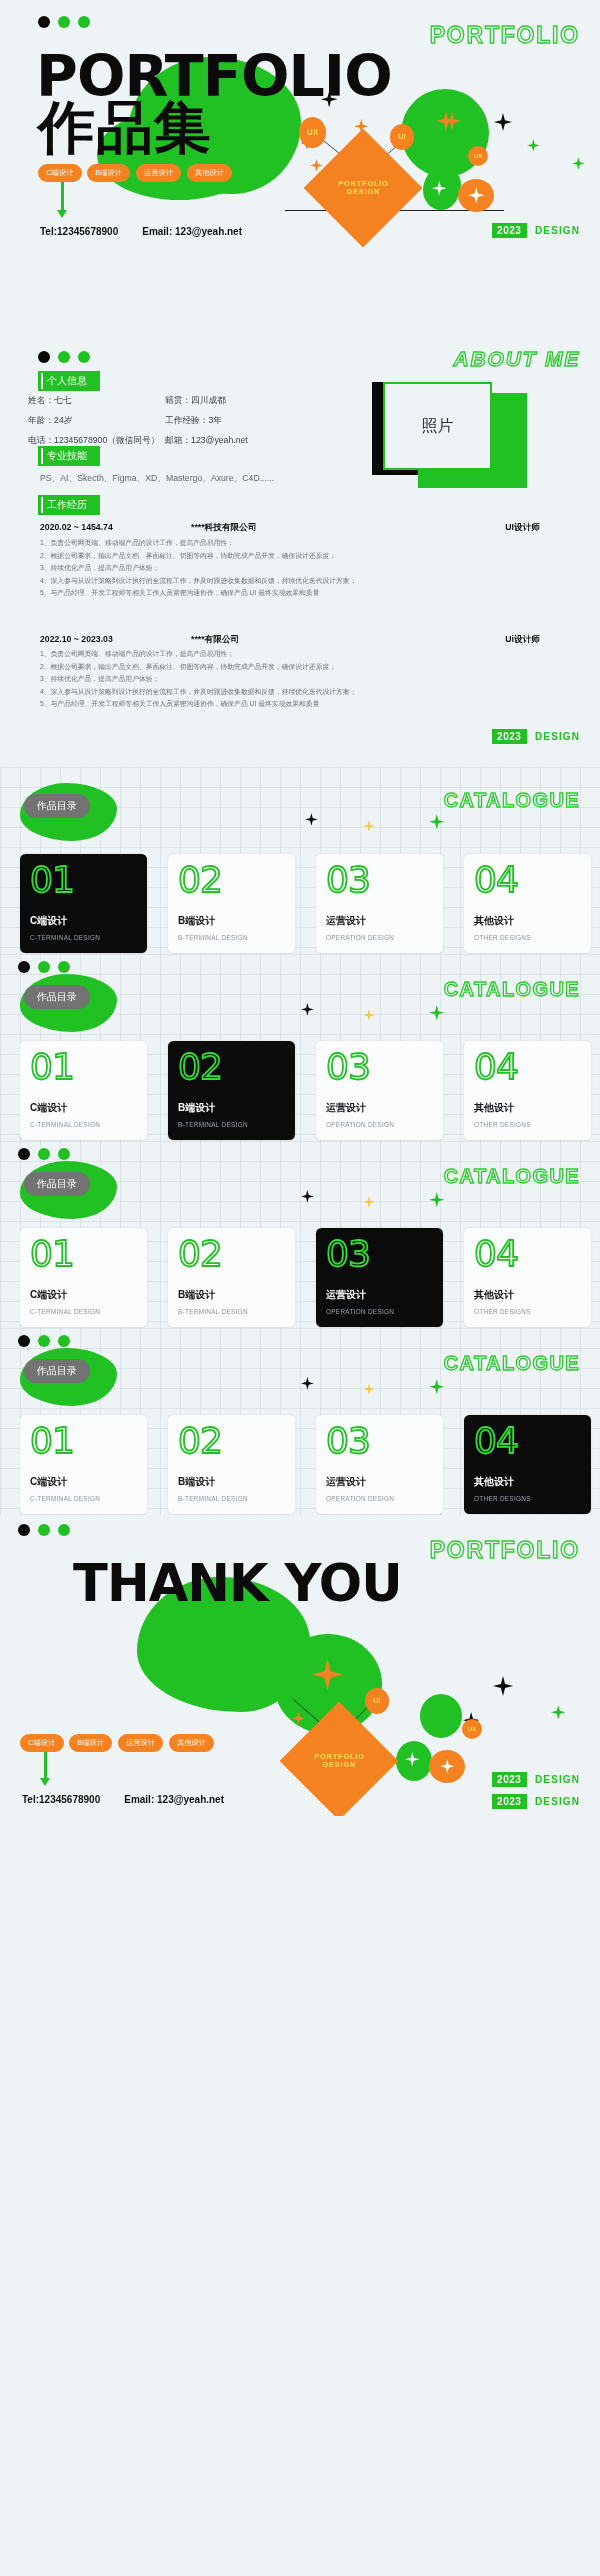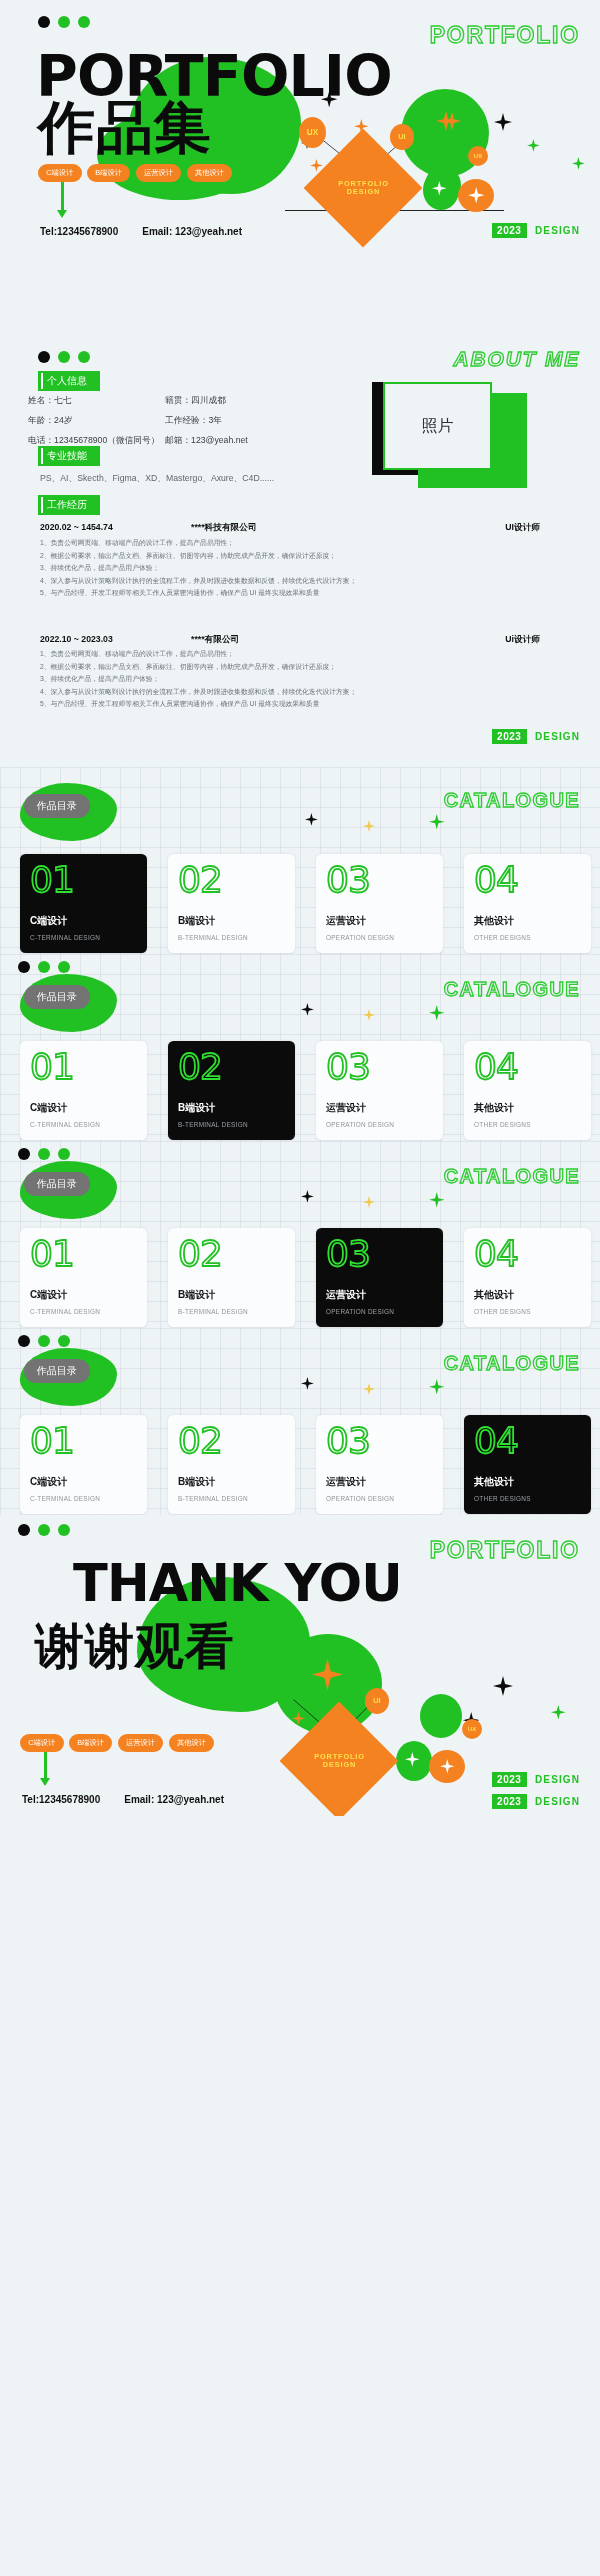--- a/index.html
+++ b/index.html
@@ -659,21 +659,20 @@
       <i class="d-green"></i>
       <i class="d-green"></i>
     </div>
     <div class="brand-outline" style="right:20px; top:22px;">PORTFOLIO</div>
 
     <div class="blob" style="left:137px; top:62px; width:173px; height:135px; border-radius:48% 52% 40% 60%/55% 48% 52% 45%;"></div>
     <div class="blob" style="left:274px; top:119px; width:108px; height:100px;"></div>
     <div class="blob" style="left:420px; top:179px; width:42px; height:44px;"></div>
 
     <div class="ty-en">THANK YOU</div>
-    <div class="ty-cn">谢谢观看</div>
 
     <svg class="spark" style="left:312px; top:144px;" width="31" height="31" viewBox="0 0 24 24">
         <path d="M12 0 L14.5 9.5 L24 12 L14.5 14.5 L12 24 L9.5 14.5 L0 12 L9.5 9.5 Z" fill="#f58220"></path>
       </svg>
     <svg class="spark" style="left:493px; top:161px;" width="20" height="20" viewBox="0 0 24 24">
         <path d="M12 0 L14.5 9.5 L24 12 L14.5 14.5 L12 24 L9.5 14.5 L0 12 L9.5 9.5 Z" fill="#0b0b0b"></path>
       </svg>
     <svg class="spark" style="left:551px; top:190px;" width="14.6" height="14.6" viewBox="0 0 24 24">
         <path d="M12 0 L14.5 9.5 L24 12 L14.5 14.5 L12 24 L9.5 14.5 L0 12 L9.5 9.5 Z" fill="#22c123"></path>
       </svg>

